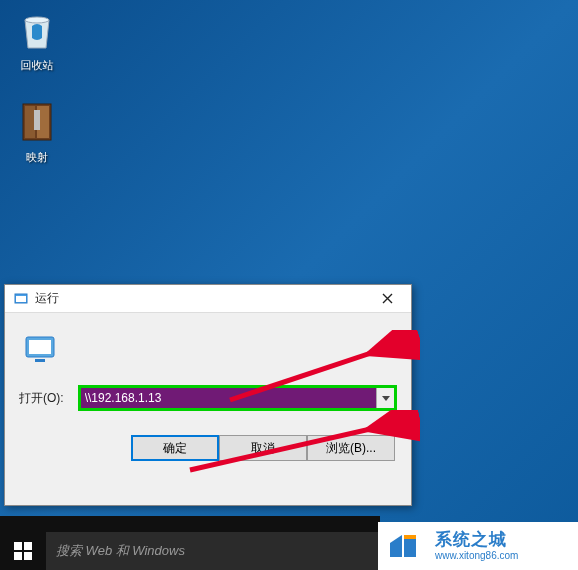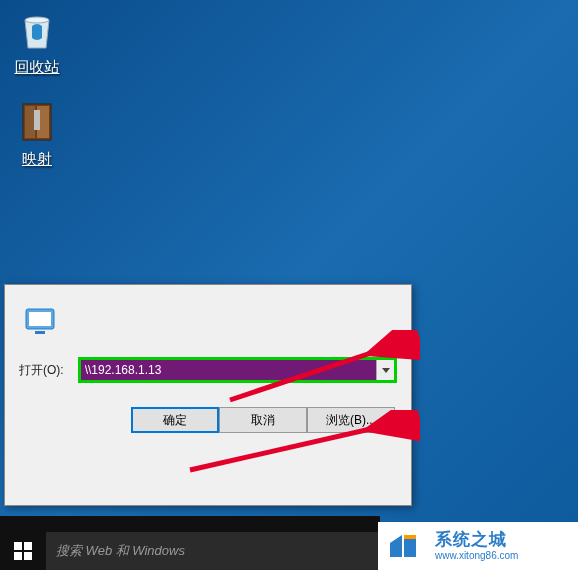--- a/index.html
+++ b/index.html
@@ -6,21 +6,21 @@
   body {
     width: 578px; height: 570px;
     background: linear-gradient(135deg, #0a4d8c 0%, #1a6bb0 50%, #0d5a9c 100%);
     font-family: "Microsoft YaHei", "Segoe UI", sans-serif;
     position: relative; overflow: hidden;
   }
 
   
   .desktop-icon { position: absolute; width: 70px; text-align: center; cursor: pointer; }
   .desktop-icon .icon-box { width: 48px; height: 48px; margin: 0 auto 4px; display:flex; align-items:center; justify-content:center; }
-  .desktop-icon .label { color: #fff; font-size: 15px; text-shadow: 1px 1px 2px rgba(0,0,0,.8); text-decoration: underline; }
+  .desktop-icon .label { color: #fff; font-size: 11px; text-shadow: 1px 1px 2px rgba(0,0,0,.8); }
 
   .recycl { left: 2px; top: 6px; }
   .mapp { left: 2px; top: 98px; }
 
   
   .dialog {
     position: absolute; left: 4px; top: 284px;
     width: 408px; height: 222px;
     background: #f0f0f0; border: 1px solid #888;
     box-shadow: 2px 2px 8px rgba(0,0,0,.4);
@@ -101,20 +101,34 @@
       <rect x="6" y="4" width="28" height="36" fill="none" stroke="#3a200e" stroke-width="1"></rect>
       <rect x="8" y="6" width="10" height="32" fill="#8a5a30"></rect>
       <rect x="20" y="6" width="12" height="32" fill="#a06c3c"></rect>
       <rect x="17" y="10" width="6" height="20" fill="#c0c0c0"></rect>
     </svg>
   </div>
   <div class="label">映射</div>
 </div>
 
 <div class="dialog">
+  <div class="titlebar">
+    <span class="ticon">
+      <svg width="14" height="14" viewBox="0 0 14 14">
+          <rect x="1" y="2" width="12" height="9" fill="#4aa0e8" stroke="#2a7dc9"></rect>
+          <rect x="2" y="4" width="10" height="6" fill="#fff"></rect>
+        </svg>
+    </span>
+    <span>运行</span>
+    <span class="tclose">
+      <svg width="11" height="11" viewBox="0 0 11 11">
+          <path d="M1 1 L10 10 M10 1 L1 10" stroke="#222" stroke-width="1.4"></path>
+        </svg>
+    </span>
+  </div>
 
   <div class="body-row">
     <div class="big-icon">
       <svg width="36" height="36" viewBox="0 0 36 36">
         <rect x="3" y="6" width="28" height="20" rx="2" fill="#5aa8e0" stroke="#2a7dc9"></rect>
         <rect x="6" y="9" width="22" height="14" fill="#fff"></rect>
         <rect x="12" y="28" width="10" height="3" fill="#2a7dc9"></rect>
       </svg>
     </div>
   </div>

